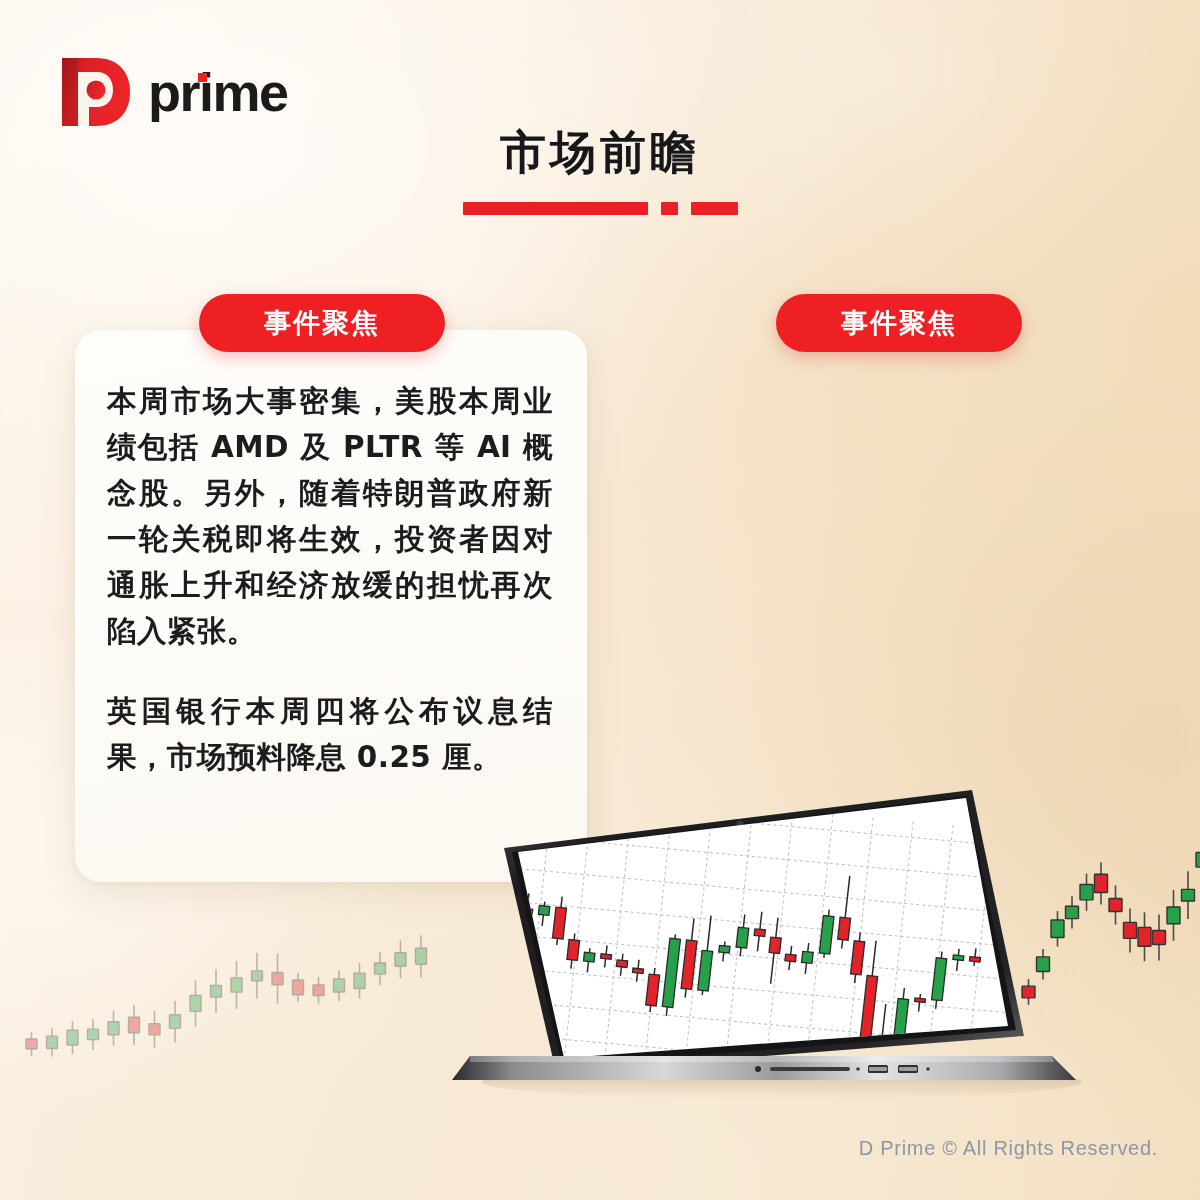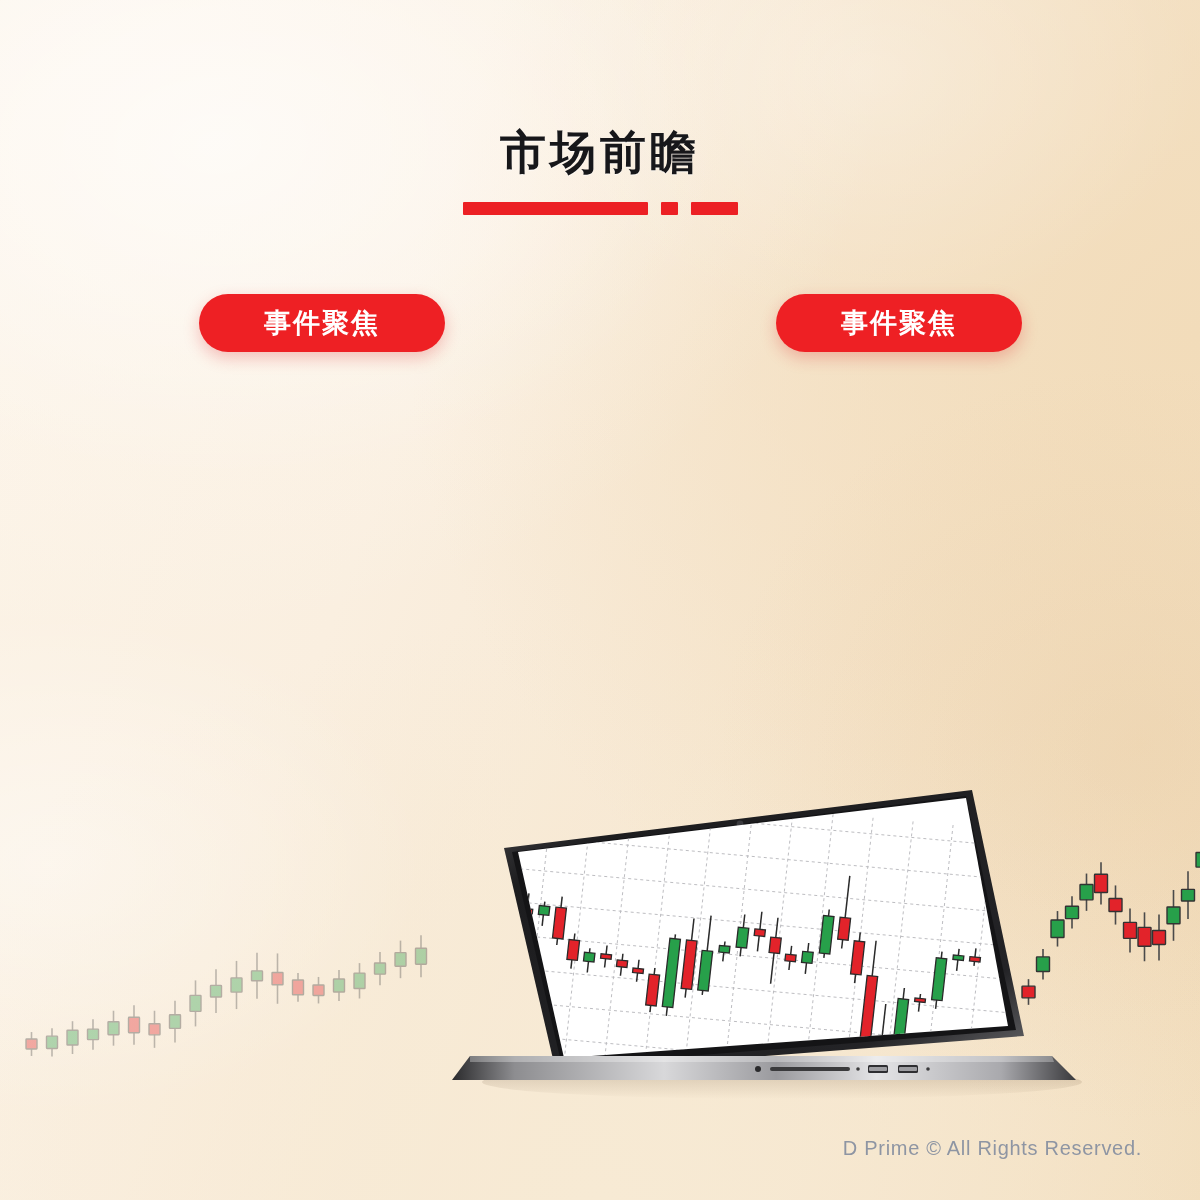--- a/index.html
+++ b/index.html
@@ -82,41 +82,69 @@
   }
   #badge-left{  left:199px; top:294px; width:246px; }
   #badge-right{ left:776px; top:294px; width:246px; }
 
   
   #bg-candles{ position:absolute; left:0; top:760px; width:1200px; height:420px; }
   #laptop{ position:absolute; left:452px; top:790px; width:640px; height:320px; }
 
   
   #footer{
-    position:absolute; right:58px; bottom:40px;
+    position:absolute; right:42px; bottom:40px;
     font-size:20px; letter-spacing:.7px; color:#8e95a3; font-weight:400;
     font-family:"Liberation Sans","DejaVu Sans",sans-serif;
   }
 </style>
 </head>
 <body>
 
 <div id="stage">
   <div class="paper-grain"></div>
 
+  <div id="logo">
+    <span class="logo-mark">
+      <svg viewBox="0 0 78 80" width="78" height="80" aria-hidden="true">
+        <defs>
+          <linearGradient id="dgrad" x1="0" y1="0" x2="1" y2="0.35">
+            <stop offset="0%" stop-color="#b3191d"></stop>
+            <stop offset="38%" stop-color="#dd2126"></stop>
+            <stop offset="100%" stop-color="#ec2429"></stop>
+          </linearGradient>
+        </defs>
+        <path d="M6 6 H40 C64 6 74 22 74 40 C74 58 64 74 40 74 H6 Z" fill="url(#dgrad)" rx="8"></path>
+        <path d="M6 6 H40 C64 6 74 22 74 40 C74 58 64 74 40 74 H6 Z" fill="none"></path>
+        <path d="M22 20 H41 C52 20 57 28 57 38 C57 48 51 55 41 55 H33 V74 H22 Z" fill="#fbf5ec"></path>
+        <circle cx="40" cy="38" r="9.5" fill="url(#dgrad)"></circle>
+        <path d="M6 6 H22 V74 H6 Z" fill="#000" opacity="0.10"></path>
+      </svg>
+    </span>
+    <span class="logo-word">
+      <span>prime</span>
+      <i style="position:absolute;left:50px;top:8px;width:9px;height:9px;background:#ee2024;display:block;"></i>
+    </span>
+  </div>
 
   <div id="title-block">
     <h1 id="page-title">市场前瞻</h1>
     <div id="title-rule">
       <i class="seg-long"></i>
       <i class="seg-dot"></i>
       <i class="seg-mid"></i>
     </div>
   </div>
 
+  <section class="card" id="card-left">
+    <div class="card-body">
+      <p class="para">本周市场大事密集，美股本周业绩包括 AMD 及 PLTR 等 AI 概念股。另外，随着特朗普政府新一轮关税即将生效，投资者因对通胀上升和经济放缓的担忧再次陷入紧张。</p>
+      <p class="para">英国银行本周四将公布议息结果，市场预料降息 0.25 厘。</p>
+    </div>
+  </section>
   <div class="badge" id="badge-left">事件聚焦</div>
 
   <div class="badge" id="badge-right">事件聚焦</div>
 
   <svg id="bg-candles" viewBox="0 0 1200 420">
     <g id="bg-left-candles" opacity="0.35">
         <line x1="31.5" y1="272.05" x2="31.5" y2="295.95" stroke="#4a4a4a" stroke-width="1.6"></line>
         <rect x="26" y="279.05" width="11" height="9.9" fill="#e2232a" stroke="#333" stroke-width="1.4" rx="0.6"></rect>
         <line x1="52" y1="268.1277777777778" x2="52" y2="296.47222222222223" stroke="#4a4a4a" stroke-width="1.6"></line>
         <rect x="46.5" y="276.1277777777778" width="11" height="12.344444444444445" fill="#27a04a" stroke="#333" stroke-width="1.4" rx="0.6"></rect>

